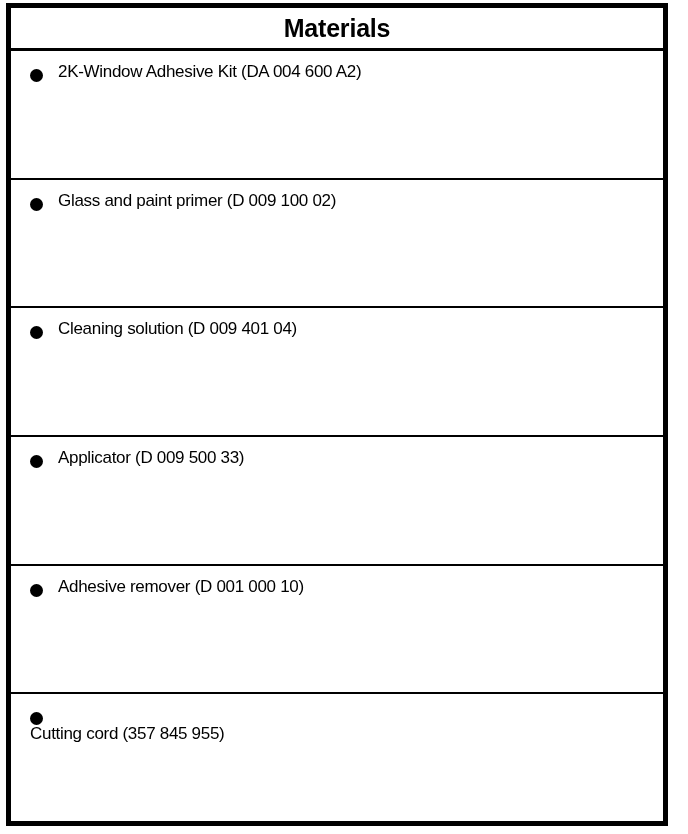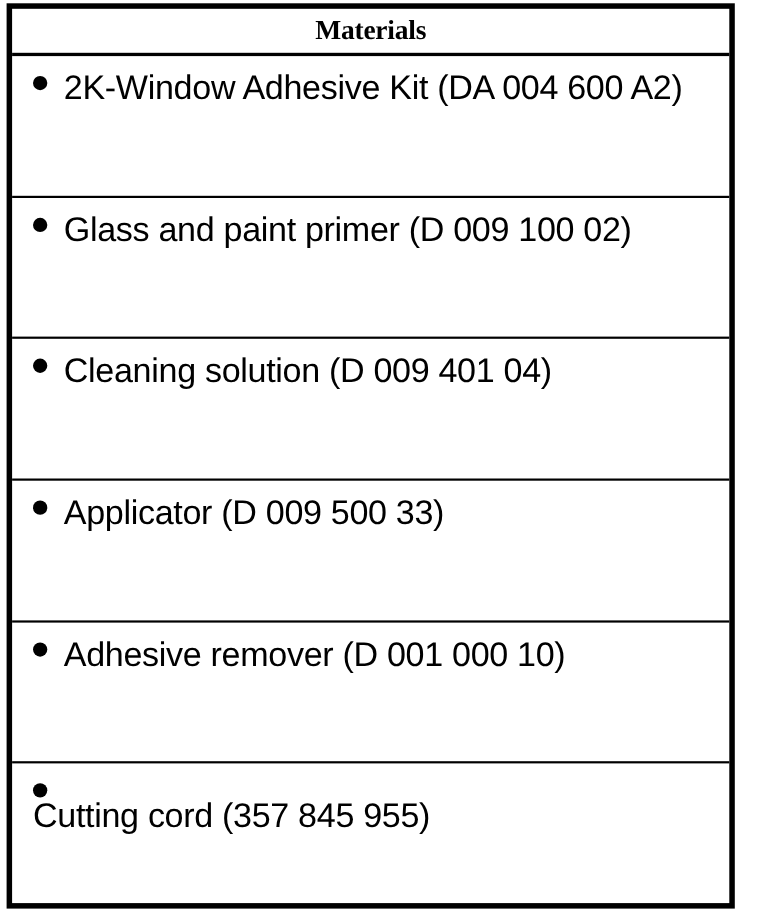--- a/index.html
+++ b/index.html
@@ -32,21 +32,20 @@
     flex: 0 0 auto;
     border-bottom: 3px solid #000000;
     display: flex;
     align-items: center;
     justify-content: center;
   }
   .table-title {
     font-size: 25px;
     font-weight: bold;
     letter-spacing: -0.2px;
-    font-family: Liberation Serif, serif;
   }
   .table-row {
     flex: 1 1 0;
     border-bottom: 2px solid #000000;
     display: flex;
     align-items: flex-start;
     padding: 12px 8px 0 19px;
     box-sizing: border-box;
   }
   .table-row:last-child {
@@ -56,21 +55,21 @@
   .bullet {
     width: 13px;
     height: 13px;
     background: #000000;
     border-radius: 50%;
     flex: 0 0 auto;
     margin-top: 6px;
     margin-right: 15px;
   }
   .row-text {
-    font-size: 31px;
+    font-size: 17px;
     letter-spacing: -0.3px;
     line-height: 1.1;
     white-space: nowrap;
   }
 </style>
 </head>
 <body>
 
 <div class="materials-table">
 

